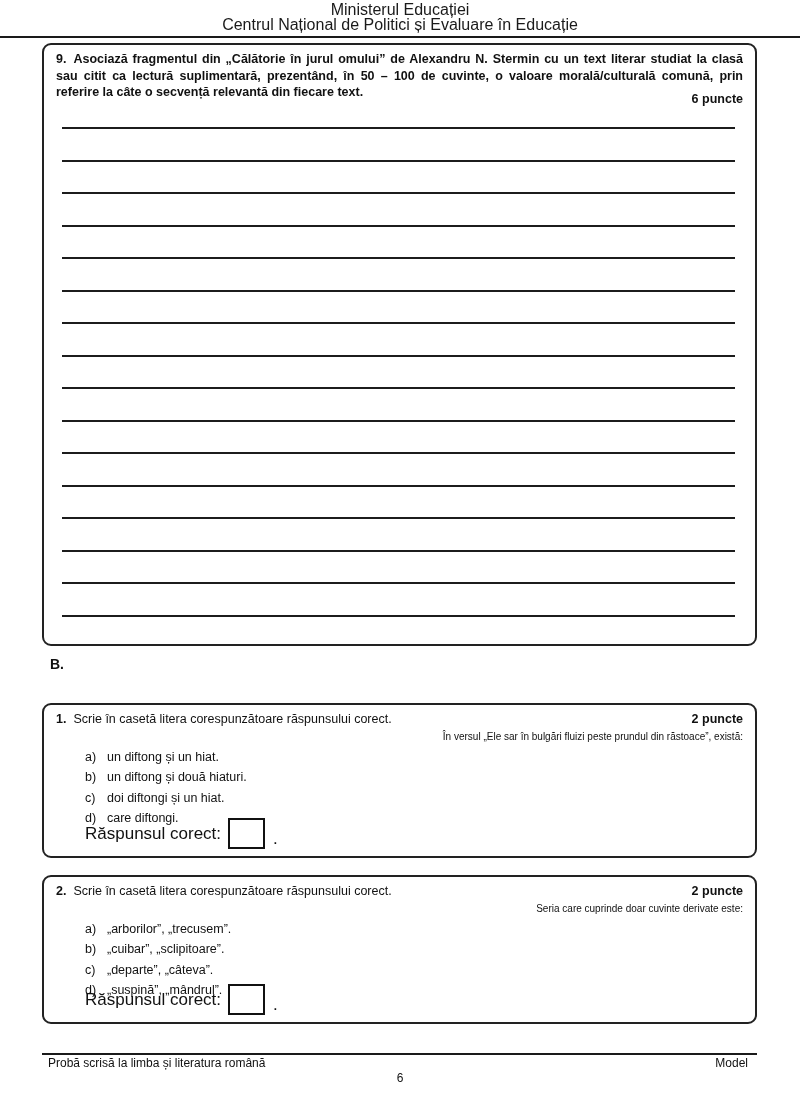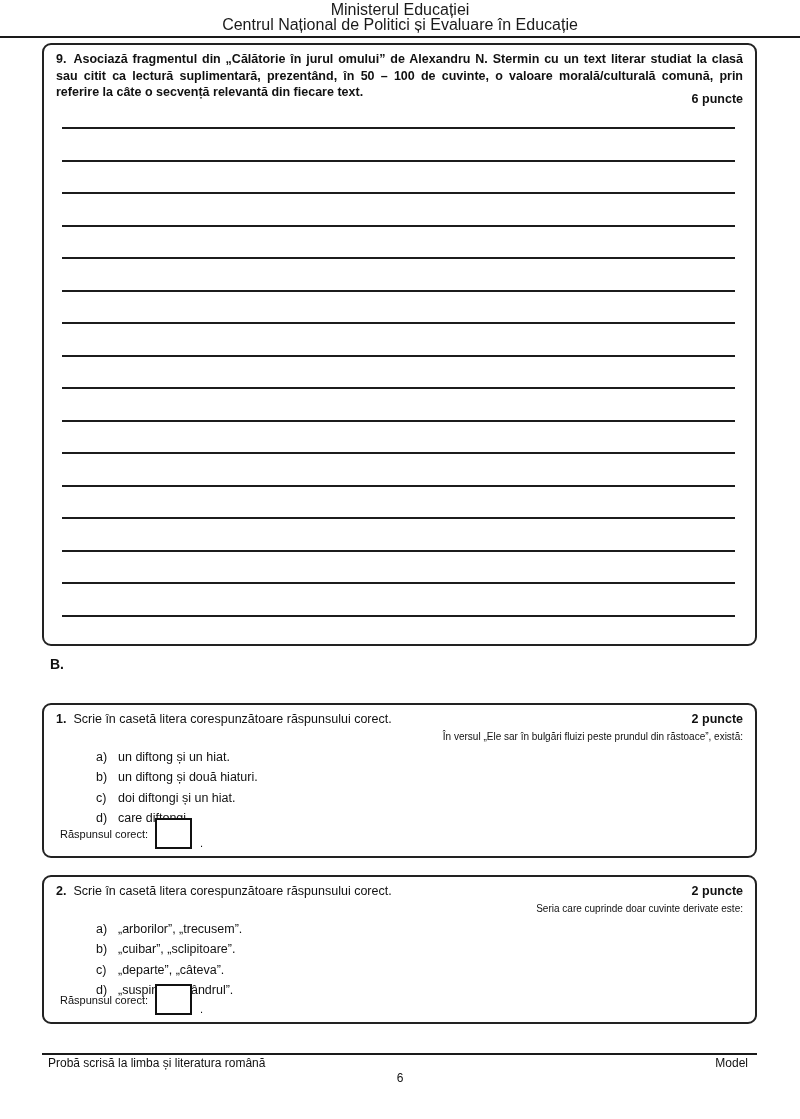--- a/index.html
+++ b/index.html
@@ -77,34 +77,34 @@
     font-size: 14px;
     font-weight: bold;
   }
 
   .context {
     font-size: 10px;
     line-height: 17px;
     margin-left: 16px;
     text-align: right;
   }
-  .options { margin-left: 40px; margin-top: 2px; }
+  .options { margin-left: 29px; margin-top: 2px; }
   .option {
     font-size: 12.5px;
     line-height: 20.5px;
     white-space: nowrap;
   }
   .option .letter { display: inline-block; width: 22px; }
 
   .answer-row {
     position: absolute;
-    left: 16px; bottom: 7px;
+    left: 41px; bottom: 7px;
     display: flex;
     align-items: center;
-    font-size: 11px;
+    font-size: 17px;
     text-align: right;
   }
   .caseta {
     display: inline-block;
     width: 37px; height: 31px;
     border: 2px solid #111111;
     background: #ffffff;
     margin-left: 7px; margin-right: 8px;
   }
   .answer-row .period { align-self: flex-end; }

